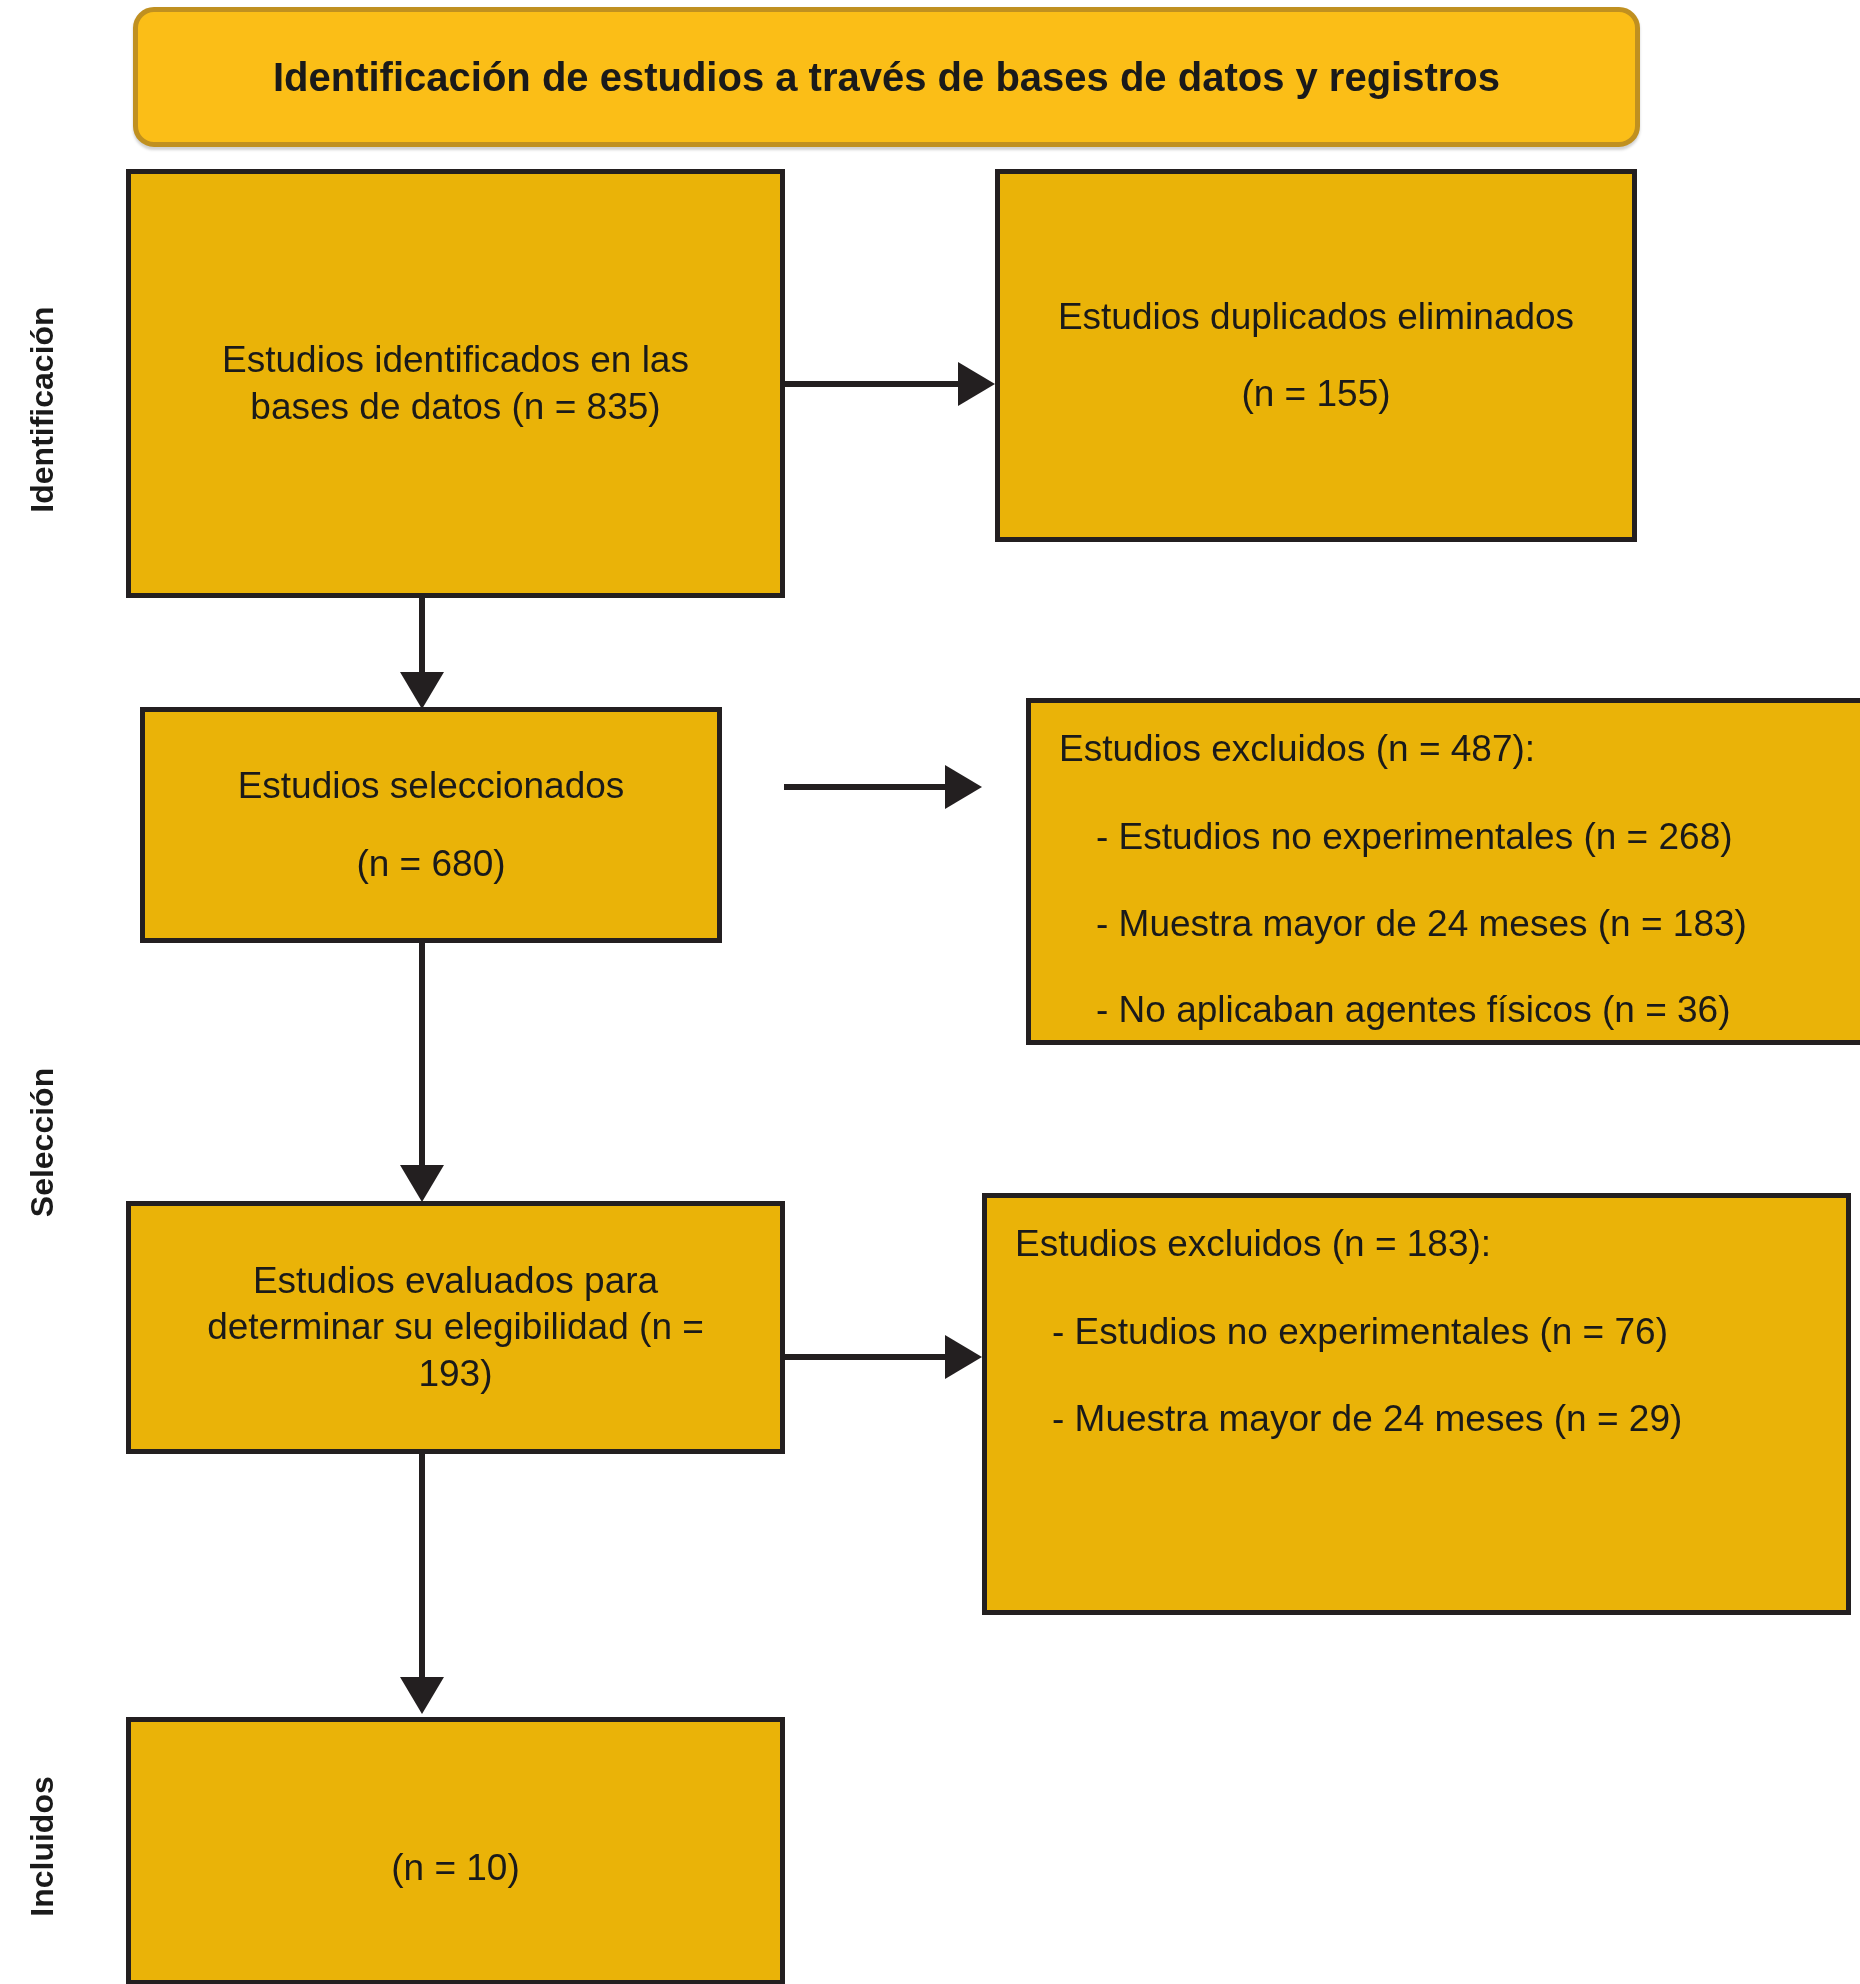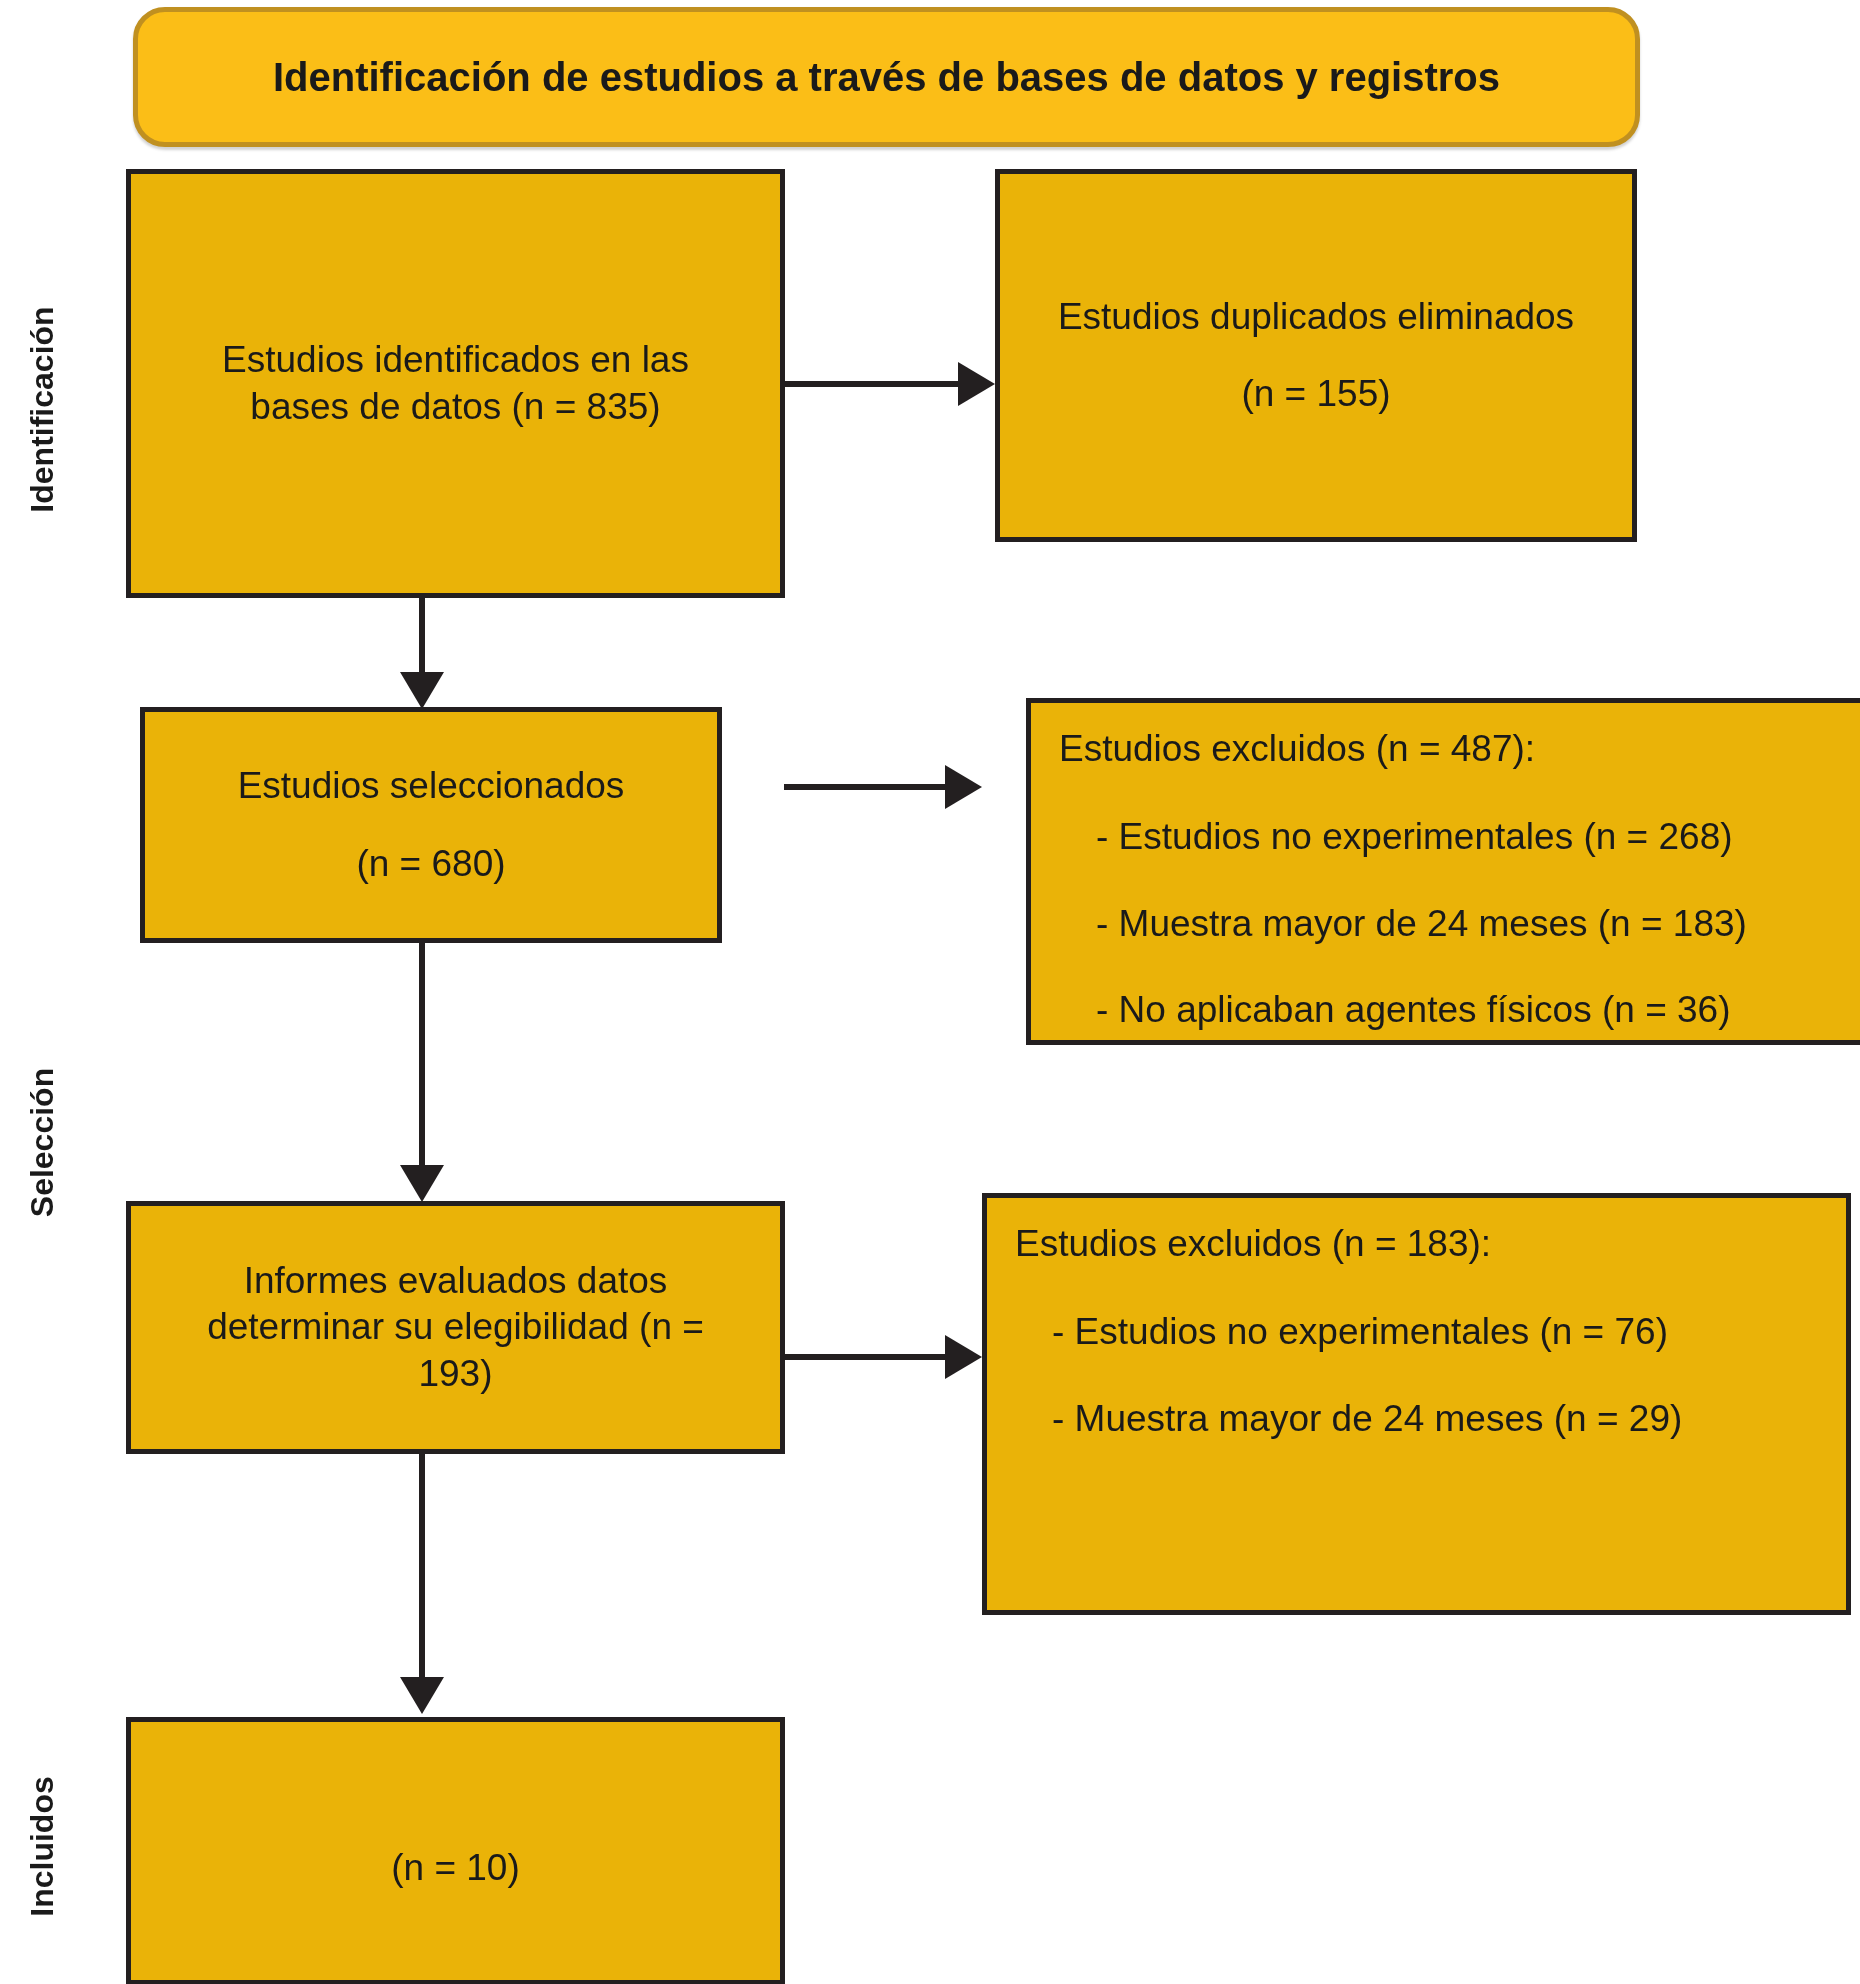--- a/index.html
+++ b/index.html
@@ -36,21 +36,21 @@
     transform-origin: center center;
     display: block;
   }
 
   
   .banner {
     position: absolute;
     box-sizing: border-box;
     background: #FBBE17;
     border: 5px solid #C09020;
-    border-radius: 32px;
+    border-radius: 21px;
     display: flex;
     align-items: center;
     justify-content: center;
     box-shadow: 0 2.1px 2.8px rgba(0,0,0,0.18);
   }
   .banner-title {
     font-weight: bold;
     font-size: 40px;
     color: #1a1a1a;
     text-align: center;
@@ -182,21 +182,21 @@
     <div class="item">- No aplicaban agentes físicos (n = 36)</div>
   </div>
 
   <div class="hline" style="left:784px; top:784px; width:167px;"></div>
   <div class="arrow-right" style="left:945px; top:765px;"></div>
 
   <div class="vline" style="left:419px; top:942px; width:6.3px; height:233px;"></div>
   <div class="arrow-down" style="left:400px; top:1165px;"></div>
 
   <div class="box center" style="left:126px; top:1201px; width:659px; height:253px;">
-    <div class="box-line">Informes evaluados datos</div>
+    <div class="box-line">Estudios evaluados para</div>
     <div class="box-line">determinar su elegibilidad (n =</div>
     <div class="box-line">193)</div>
   </div>
 
   <div class="box listbox" style="left:982px; top:1193px; width:869px; height:422px;">
     <div class="head">Estudios excluidos (n = 183):</div>
     <div class="spacer-1"></div>
     <div class="item">- Estudios no experimentales (n = 76)</div>
     <div class="spacer-2"></div>
     <div class="item">- Muestra mayor de 24 meses (n = 29)</div>

